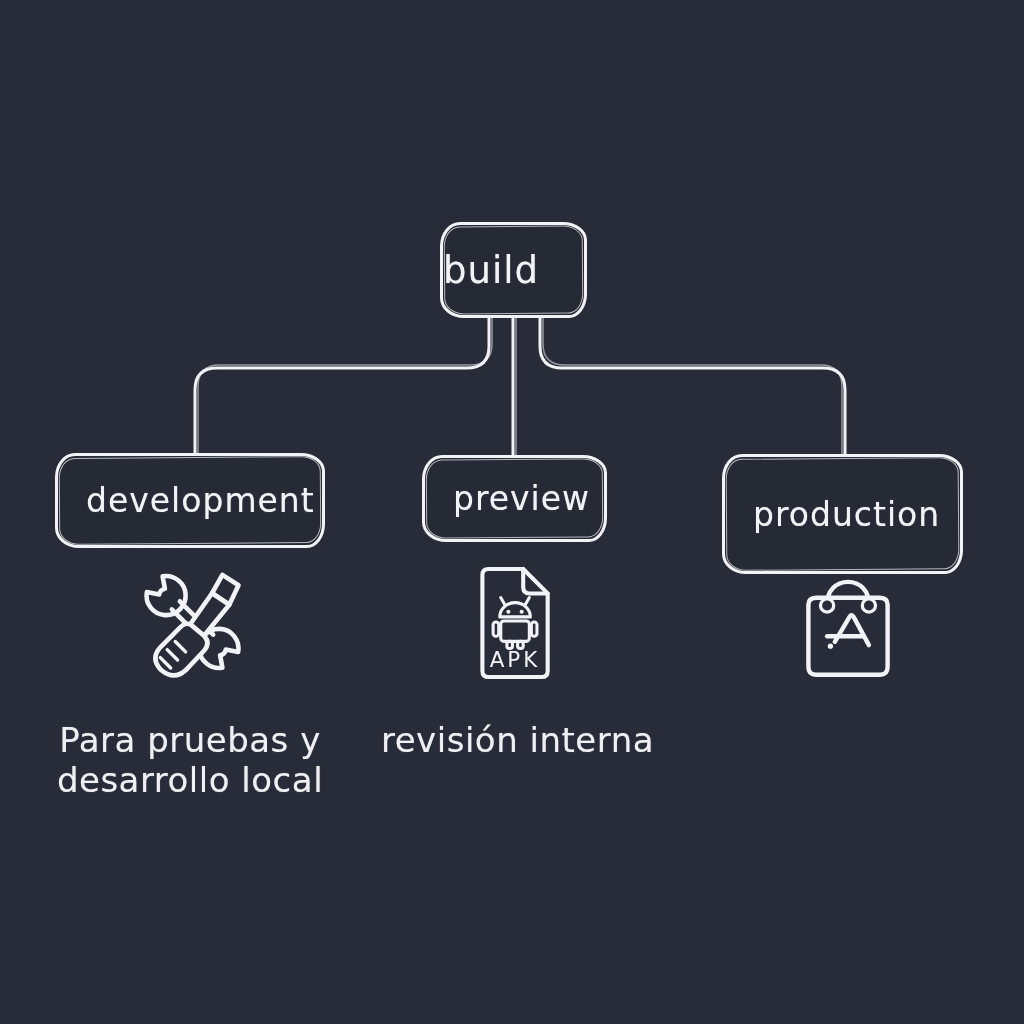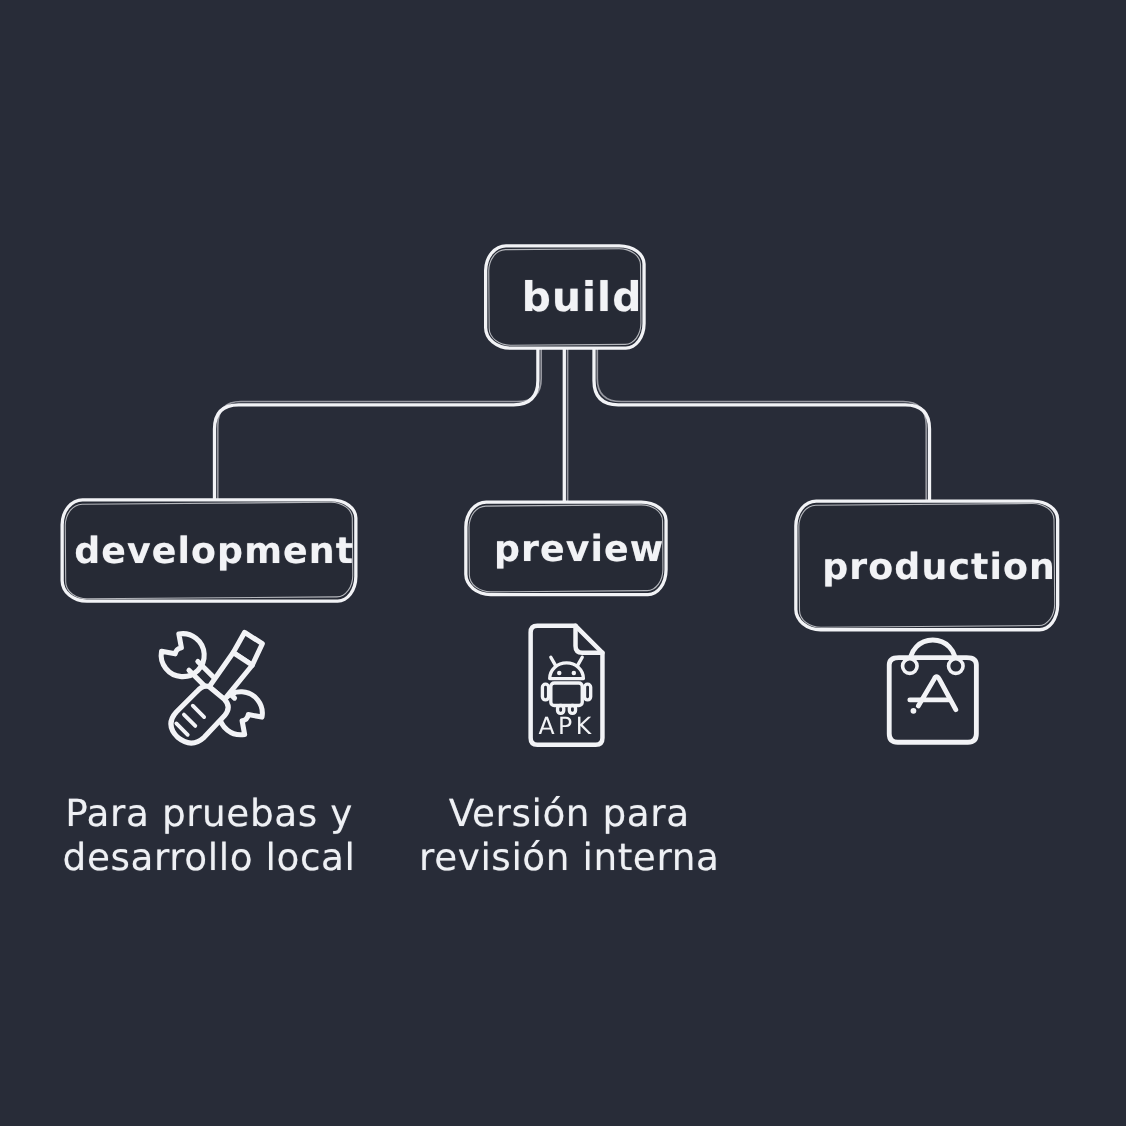--- a/index.html
+++ b/index.html
@@ -18,35 +18,34 @@
   }
   .connectors{position:absolute;left:0;top:0;z-index:1;}
   .connectors path{fill:none;stroke:var(--ink);stroke-width:3;stroke-linecap:round;}
   .connectors path.echo{stroke-width:1.5;opacity:.55;}
 
   .node{
     position:absolute;z-index:2;
     background:var(--box);
     border:3px solid var(--ink);
     border-radius:20px 24px 18px 24px / 24px 18px 24px 20px;
-    display:flex;align-items:center;justify-content:flex-end;
+    display:flex;align-items:center;justify-content:flex-start;
     color:var(--ink);
     letter-spacing:1px;
-    font-weight:bold;
   }
   .node::before{
     content:"";position:absolute;inset:1px;
     border:1.5px solid rgba(242,243,246,.7);
     border-radius:16px 20px 15px 20px / 20px 15px 20px 16px;
     transform:rotate(-.45deg);
     pointer-events:none;
   }
   .node span{position:relative;text-shadow:0 0 1px rgba(255,255,255,.45);}
   .node-root span{font-size:37px;}
-  .node-branch span{font-size:33px;}
+  .node-branch span{font-size:33px;margin-left:28px;}
 
   .icon{position:absolute;z-index:2;}
   .icon svg{display:block;width:100%;height:100%;}
   .stroke{fill:none;stroke:var(--ink);stroke-width:4;stroke-linecap:round;stroke-linejoin:round;}
   .stroke-thin{fill:none;stroke:var(--ink);stroke-width:3;stroke-linecap:round;stroke-linejoin:round;}
   .occlude{fill:var(--bg);stroke:var(--ink);stroke-width:4;stroke-linecap:round;stroke-linejoin:round;}
   .dotfill{fill:var(--ink);stroke:none;}
   .apk-text{fill:var(--ink);font-family:"DejaVu Sans",sans-serif;font-size:21px;letter-spacing:3px;}
 
   .caption{
@@ -142,18 +141,17 @@
       </g>
     </svg>
   </div>
 
   <div class="caption" style="left:30px;top:720px;width:320px">
     <div>Para pruebas y</div>
     <div>desarrollo local</div>
   </div>
 
   <div class="caption" style="left:375px;top:720px;width:285px">
-    <div>Versión para</div>
     <div>revisión interna</div>
   </div>
 
 
 </div>
 
 </body></html>

